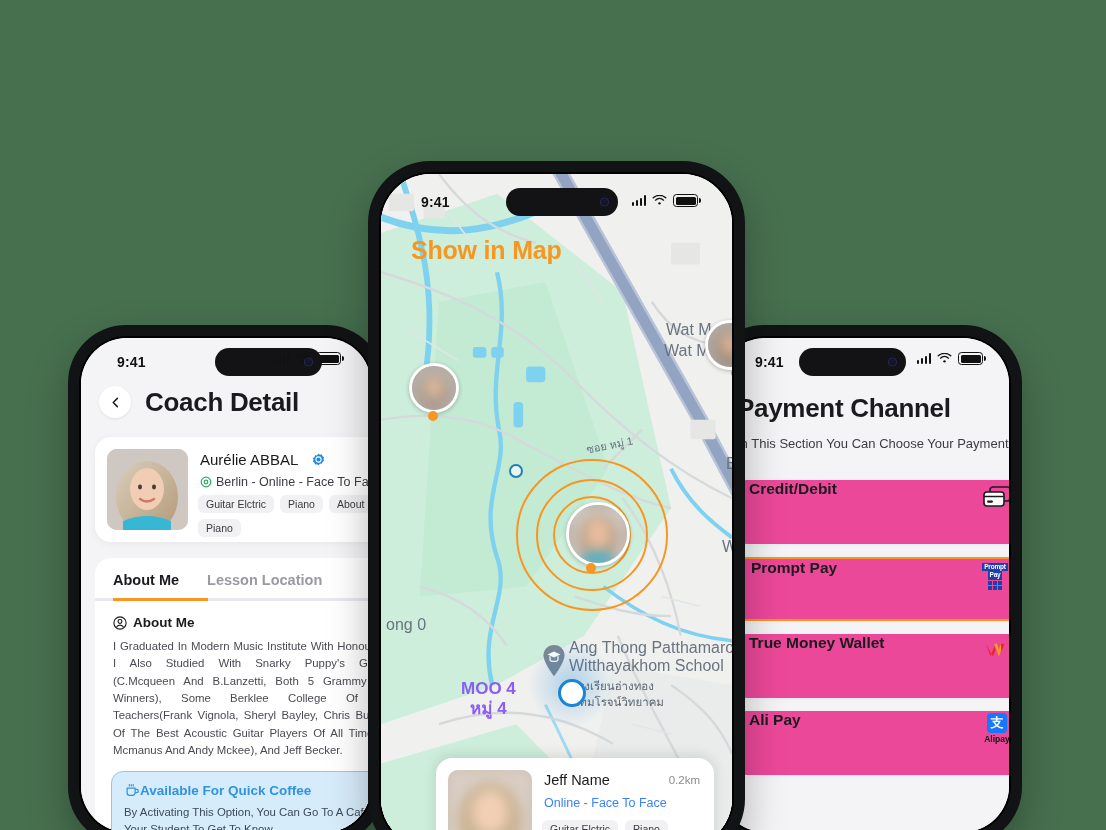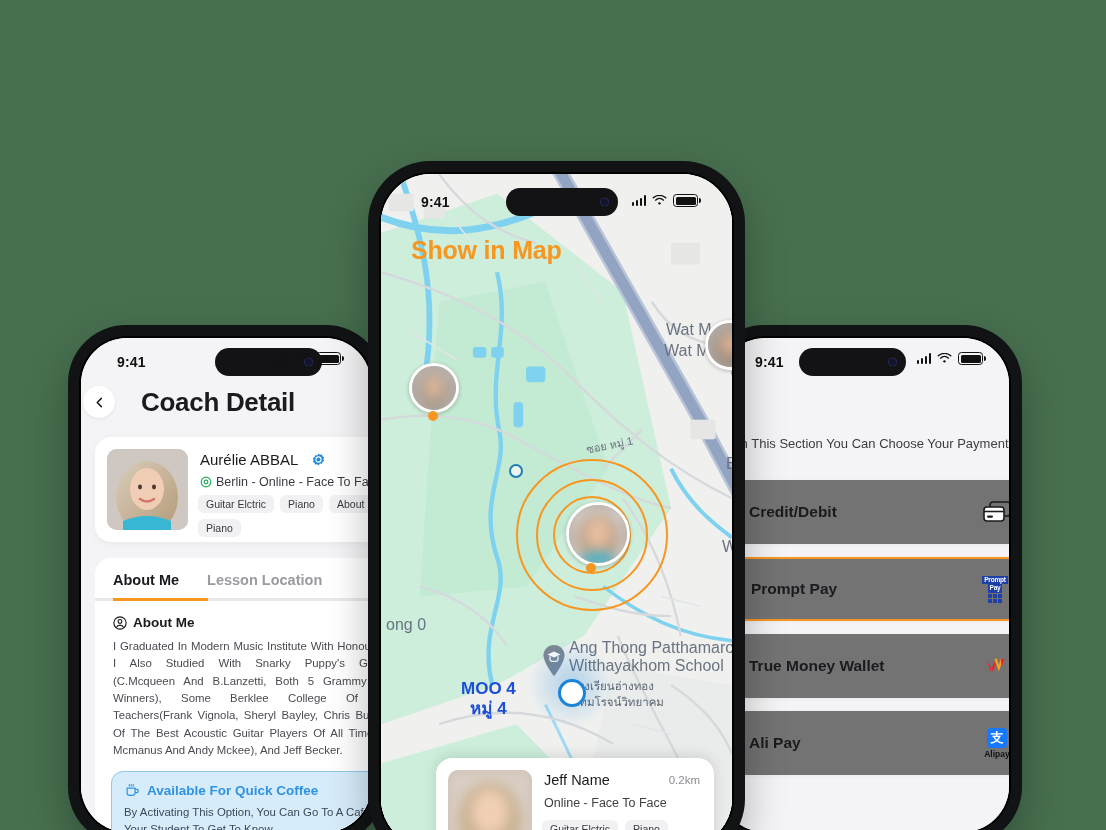--- a/index.html
+++ b/index.html
@@ -27,21 +27,21 @@
   .bars i:nth-child(1){height:4px}.bars i:nth-child(2){height:6px}
   .bars i:nth-child(3){height:8px}.bars i:nth-child(4){height:11px;background:#111}
   .batt{width:23px;height:11px;border:1.5px solid #111;border-radius:3.5px;position:relative;}
   .batt::before{content:"";position:absolute;inset:1.5px;background:#111;border-radius:1.5px;}
   .batt::after{content:"";position:absolute;right:-3.5px;top:3px;width:2px;height:5px;
     background:#111;border-radius:0 2px 2px 0;}
 
   
   #phone-left{left:68px;top:325px;width:316px;height:520px;}
   .lp-bg{position:absolute;inset:0;background:#f4f4f6;}
-  .lp-header{position:absolute;left:0;top:48px;display:flex;align-items:center;gap:26px;padding-left:2px;}
+  .lp-header{position:absolute;left:0;top:48px;display:flex;align-items:center;gap:14px;padding-left:18px;}
   .backbtn{width:32px;height:32px;border-radius:50%;background:#fff;display:flex;
            align-items:center;justify-content:center;box-shadow:0 1px 3px rgba(0,0,0,.08);}
   .backbtn svg{width:11px;height:11px;}
   .lp-title{font-size:26px;font-weight:bold;color:#1b1b1f;letter-spacing:-.3px;}
 
   .coach-card{position:absolute;left:14px;top:99px;width:330px;height:105px;background:#fff;
               border-radius:16px;box-shadow:0 2px 8px rgba(0,0,0,.05);}
   .coach-photo{position:absolute;left:12px;top:12px;width:81px;height:81px;border-radius:10px;
     overflow:hidden;background:#cfc6bd;}
   .coach-name{position:absolute;left:105px;top:14px;font-size:15px;color:#1b1b1f;
@@ -61,33 +61,33 @@
   .tab.active{color:#1b1b1f;}
   .tabline{height:3px;background:#e9e9ed;margin:0 0 0 0;}
   .tabline .on{width:95px;height:3px;background:#f79621;margin-left:18px;}
   .about-h{display:flex;align-items:center;gap:6px;padding:14px 18px 0 18px;
            font-size:13.5px;font-weight:bold;color:#1b1b1f;}
   .about-h svg{width:14px;height:14px;}
   .about-p{padding:8px 18px 0 18px;font-size:11.4px;line-height:1.52;color:#4a4a52;
            text-align:justify;}
   .coffee{margin:12px 16px 0 16px;background:#d7ecfb;border:1.5px solid #8fc8ee;border-radius:12px;
           padding:10px 12px;}
-  .coffee-h{display:flex;align-items:center;gap:7px;font-size:13.5px;font-weight:bold;color:#2f93e0;}
+  .coffee-h{display:flex;align-items:center;font-size:13.5px;font-weight:bold;color:#2f93e0;}
   .coffee-h svg{width:16px;height:16px;}
   .coffee-p{margin-top:6px;font-size:11.4px;line-height:1.5;color:#3a4a58;text-align:justify;}
 
   
   #phone-right{left:706px;top:325px;width:316px;height:520px;}
   .rp-bg{position:absolute;inset:0;background:#f4f4f6;}
   .rp-title{position:absolute;left:18px;top:55px;font-size:26px;font-weight:bold;
             color:#1b1b1f;letter-spacing:-.3px;white-space:nowrap;}
   .rp-sub{position:absolute;left:18px;top:98px;font-size:13px;color:#3c3c43;white-space:nowrap;}
   .pay-list{position:absolute;left:14px;top:142px;width:300px;}
-  .pay-row{height:64px;background:#737373;border-radius:14px;margin-bottom:13px;
-           display:flex;align-items:center;justify-content:space-between;padding:0 16px;
+  .pay-row{height:64px;background:#ec4899;border-radius:14px;margin-bottom:13px;
+           display:flex;justify-content:space-between;padding:0 16px;
            box-shadow:0 1px 4px rgba(0,0,0,.04);box-sizing:border-box;}
   .pay-row.sel{border:2px solid #f79621;}
   .pay-label{font-size:15.5px;font-weight:bold;color:#1b1b1f;white-space:nowrap;}
   .pay-ico{width:40px;height:34px;display:flex;align-items:center;justify-content:center;}
   .ppay{display:flex;flex-direction:column;align-items:center;line-height:1;}
   .ppay b{background:#1e3ea8;color:#fff;font-size:6.5px;padding:1px 2px;letter-spacing:-.2px;}
   .qrmini{display:grid;grid-template-columns:repeat(3,4px);grid-template-rows:repeat(2,4px);gap:1px;margin-top:1px;}
   .qrmini i{background:#1e3ea8;display:block;}
   .alipay{display:flex;flex-direction:column;align-items:center;gap:1px;}
   .alipay .sq{width:20px;height:20px;background:#1677ff;border-radius:4px;display:flex;
@@ -97,35 +97,35 @@
   
   #phone-center{left:368px;top:161px;width:377px;height:700px;border-radius:62px;}
   #phone-center .bezel{border-radius:52px;}
   #phone-center .screen{border-radius:50px;background:#e8f3e8;}
   .map{position:absolute;inset:0;background:#eef0ee;}
   .showmap{position:absolute;left:30px;top:62px;font-size:25px;font-weight:bold;color:#f79621;
            letter-spacing:-.2px;}
   .maplabel{position:absolute;color:#6a7380;font-size:13px;white-space:nowrap;}
   .maplabel.big{font-size:16px;}
   .thai{font-size:11.5px;color:#5c6672;}
-  .moo{position:absolute;font-weight:bold;color:#1d4ed8;text-align:center;line-height:1.15;}
+  .moo{position:absolute;font-weight:bold;color:#8b5cf6;text-align:center;line-height:1.15;}
   .avatar-pin{position:absolute;width:44px;height:44px;border-radius:50%;background:#b0a8a0;
               border:3px solid #fff;box-shadow:0 1px 4px rgba(0,0,0,.25);overflow:hidden;}
   .orangedot{position:absolute;width:10px;height:10px;border-radius:50%;background:#f79621;}
   .ring{position:absolute;border:2px solid #f79621;border-radius:50%;}
   .bluecircle{position:absolute;width:22px;height:22px;border-radius:50%;background:#fff;
               border:3.5px solid #1a84d8;}
   .schoolpin{position:absolute;width:26px;height:34px;}
   .bcard{position:absolute;left:55px;bottom:-18px;width:278px;height:108px;background:#fff;
          border-radius:16px;box-shadow:0 -2px 14px rgba(0,0,0,.12);}
   .bcard-photo{position:absolute;left:12px;top:12px;width:84px;height:84px;border-radius:10px;
                background:#cdbfb4;overflow:hidden;}
   .bcard-name{position:absolute;left:108px;top:14px;font-size:14.5px;color:#1b1b1f;}
   .bcard-dist{position:absolute;right:14px;top:16px;font-size:11.5px;color:#8b8b92;}
-  .bcard-sub{position:absolute;left:108px;top:38px;font-size:12.5px;color:#404040;}
+  .bcard-sub{position:absolute;left:108px;top:38px;font-size:12.5px;color:#3b82f6;}
   .bcard-chips{position:absolute;left:106px;top:62px;display:flex;gap:7px;}
   .blur{filter:blur(6px);}
 </style>
 </head>
 <body>
 
 <div class="stage">
 
   <div class="phone" id="phone-left">
     <div class="bezel">
@@ -250,20 +250,21 @@
               <i></i>
             </span>
           <svg viewBox="0 0 16 12" style="width:15px;height:11px">
             <path d="M8 10.4a1.3 1.3 0 100-2.6 1.3 1.3 0 000 2.6z" fill="#111"></path>
             <path d="M3.6 5.6a6.5 6.5 0 018.8 0" stroke="#111" stroke-width="1.5" fill="none" stroke-linecap="round"></path>
             <path d="M1.2 3.1a10 10 0 0113.6 0" stroke="#111" stroke-width="1.5" fill="none" stroke-linecap="round"></path>
           </svg>
           <span class="batt"></span>
         </div>
 
+        <div class="rp-title">Payment Channel</div>
         <div class="rp-sub">In This Section You Can Choose Your Payment</div>
 
         <div class="pay-list">
 
           <div class="pay-row">
             <span class="pay-label">Credit/Debit</span>
             <span class="pay-ico">
               <svg viewBox="0 0 30 24" style="width:30px;height:24px">
                 <rect x="8" y="2" width="20" height="14" rx="3" fill="none" stroke="#1b1b1f" stroke-width="1.6"></rect>
                 <rect x="2" y="7" width="20" height="14" rx="3" fill="#fff" stroke="#1b1b1f" stroke-width="1.6"></rect>

